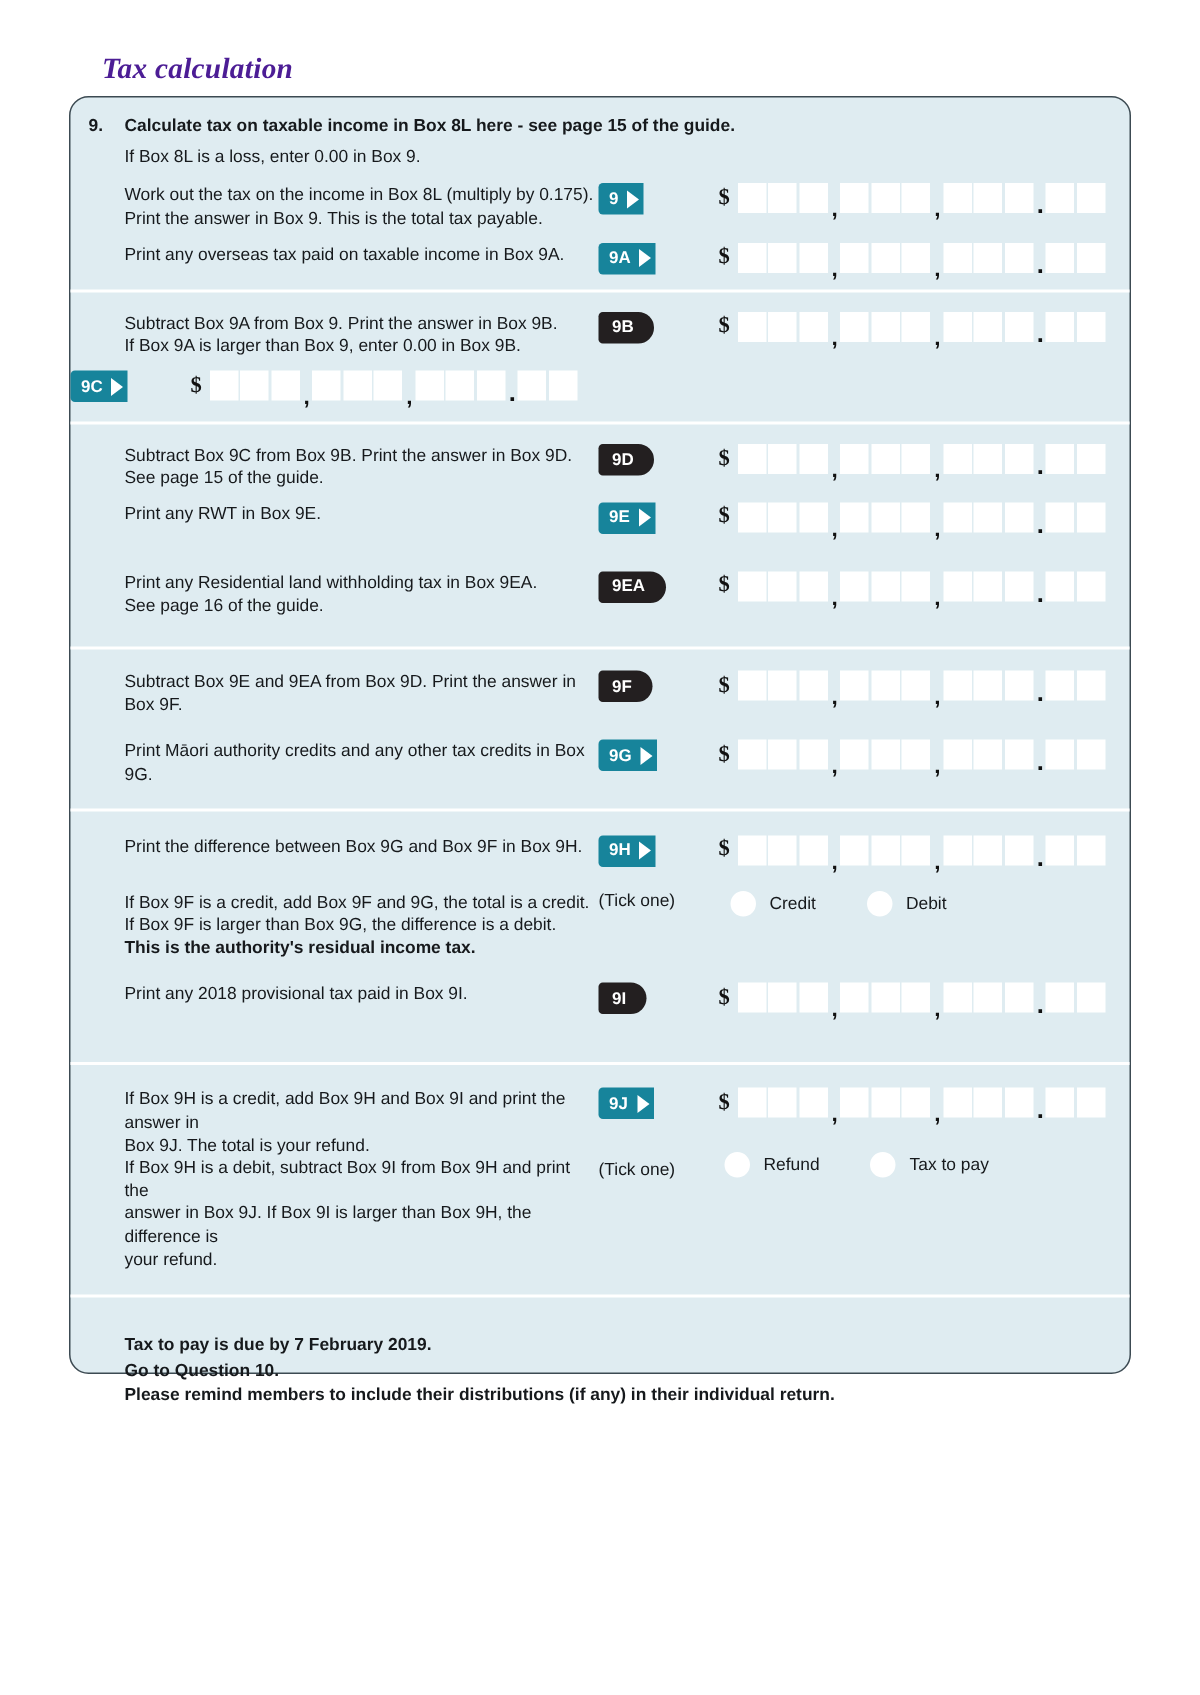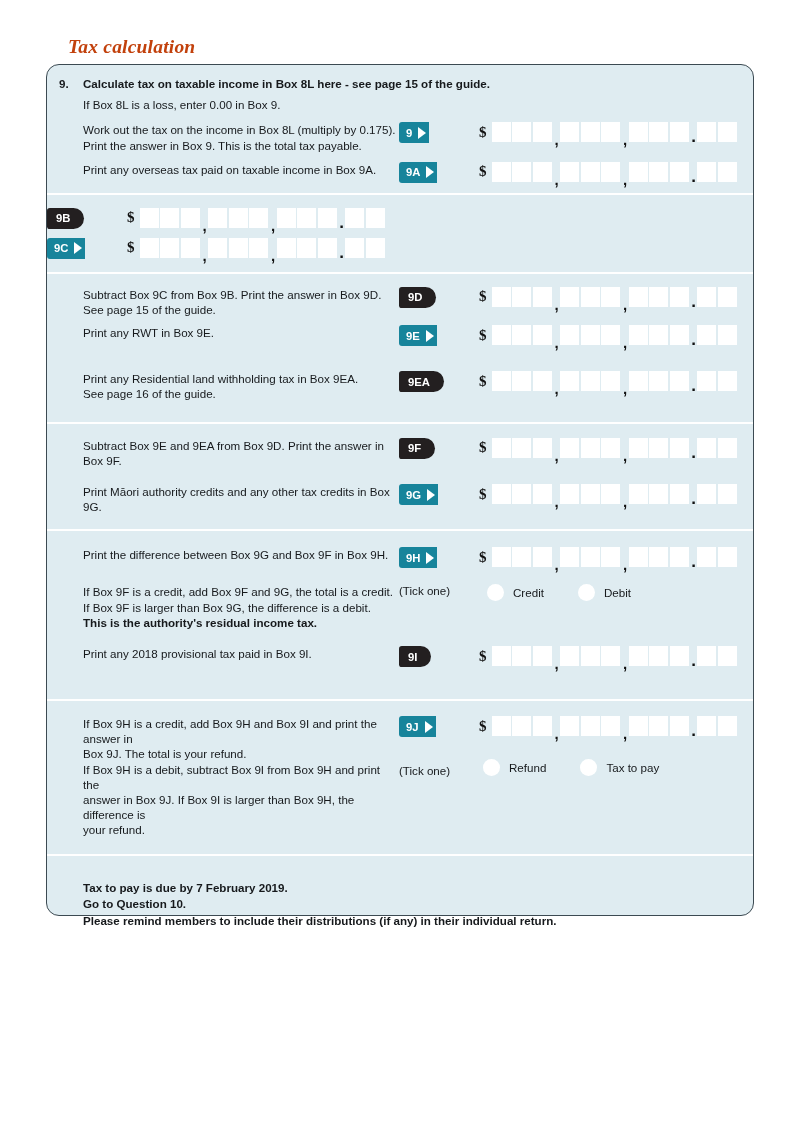--- a/index.html
+++ b/index.html
@@ -19,21 +19,21 @@
   
   .page-title {
     position: absolute;
     left: 68px;
     top: 36px;
     font-family: "Liberation Serif", serif;
     font-style: italic;
     font-weight: bold;
     font-size: 19.5px;
     letter-spacing: 0.2px;
-    color: #c2410c;
+    color: #4c1d95;
   }
 
   
   .panel {
     position: absolute;
     left: 46px;
     top: 64px;
     width: 708px;
     height: 852px;
     background: #dfecf1;
@@ -285,20 +285,24 @@
             </div>
           <div class="cell"></div>
           <div class="cell last"></div>
         </div>
       </div>
     </div>
   </div>
 
   <div class="sect" style="padding-top:13px;padding-bottom:13px;">
     <div class="row" style="margin-bottom:9px;">
+      <div class="row-text">
+        <div>Subtract Box 9A from Box 9. Print the answer in Box 9B.</div>
+        <div>If Box 9A is larger than Box 9, enter 0.00 in Box 9B.</div>
+      </div>
       <div class="tag-slot">
         <span class="tag dark">9B</span>
       </div>
       <div class="money">
         <span class="dollar">$</span>
         <div class="cells">
           <div class="cell"></div>
           <div class="cell"></div>
           <div class="cell"></div>
           <div class="sep">

